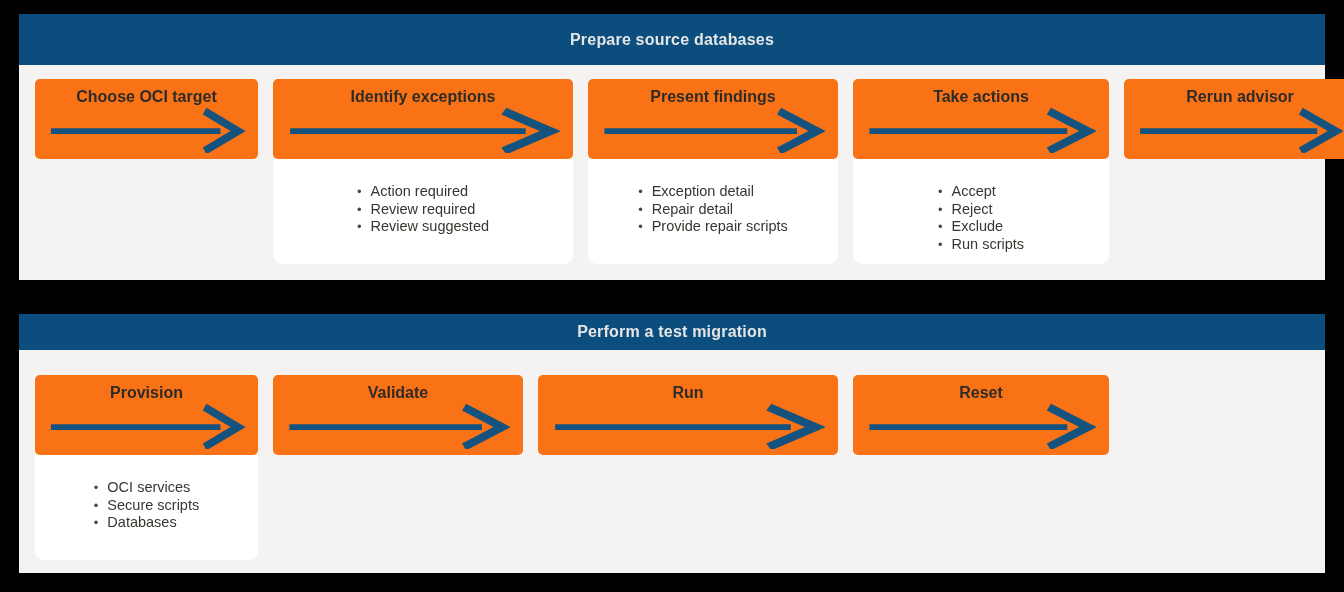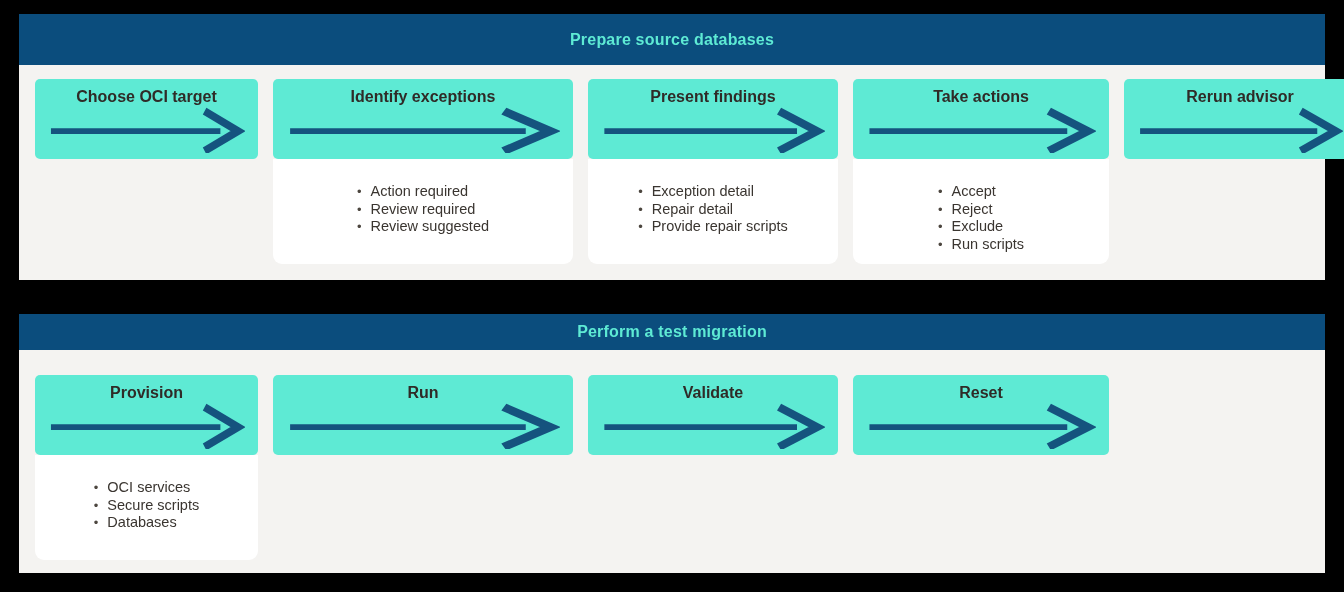--- a/index.html
+++ b/index.html
@@ -11,40 +11,40 @@
     overflow:hidden;
   }
   .panel{
     position:absolute;left:19px;width:1306px;
     background:#f4f3f1;
   }
   .panel-1{top:14px;height:266px;}
   .panel-2{top:314px;height:259px;}
   .panel-header{
     background:#0b4d7d;
-    color:#5eead4;
+    color:#e5e5e5;
     display:flex;align-items:center;justify-content:center;
     font-weight:bold;font-size:16px;letter-spacing:.2px;
   }
   .panel-1 .panel-header{height:51px;}
   .panel-2 .panel-header{height:36px;}
   .steps-row{
     display:flex;gap:15px;
     padding:14px 18px 0 16px;
   }
   .panel-2 .steps-row{padding-top:25px;}
   .col{flex:0 0 auto;}
   .w1{width:223px;}
   .w2{width:300px;}
   .w3{width:250px;}
   .w4{width:256px;}
   .w5{width:232px;}
   .step-box{
     height:80px;
-    background:#5eead4;
+    background:#f97316;
     border-radius:5px;
     display:flex;flex-direction:column;align-items:center;
   }
   .step-title{
     margin-top:9px;
     font-size:16px;font-weight:bold;
     color:#2f2b27;
     white-space:nowrap;
   }
   svg.arrow{
@@ -204,33 +204,33 @@
               <span>Secure scripts</span>
             </div>
           <div class="bi">
               <span class="dot">•</span>
               <span>Databases</span>
             </div>
         </div>
       </div>
     </div>
 
+    <div class="col w3">
+      <div class="step-box">
+        <div class="step-title">Validate</div>
+        <svg class="arrow" viewBox="0 0 200 44" preserveAspectRatio="none" aria-hidden="true">
+          <line x1="3" y1="23" x2="175" y2="23" stroke="#15537e" stroke-width="5.5"></line>
+          <polyline points="159,4 193,23 159,42" fill="none" stroke="#15537e" stroke-width="7.5"></polyline>
+        </svg>
+      </div>
+    </div>
+
     <div class="col w2">
       <div class="step-box">
         <div class="step-title">Run</div>
-        <svg class="arrow" viewBox="0 0 200 44" preserveAspectRatio="none" aria-hidden="true">
-          <line x1="3" y1="23" x2="175" y2="23" stroke="#15537e" stroke-width="5.5"></line>
-          <polyline points="159,4 193,23 159,42" fill="none" stroke="#15537e" stroke-width="7.5"></polyline>
-        </svg>
-      </div>
-    </div>
-
-    <div class="col w3">
-      <div class="step-box">
-        <div class="step-title">Validate</div>
         <svg class="arrow" viewBox="0 0 200 44" preserveAspectRatio="none" aria-hidden="true">
           <line x1="3" y1="23" x2="175" y2="23" stroke="#15537e" stroke-width="5.5"></line>
           <polyline points="159,4 193,23 159,42" fill="none" stroke="#15537e" stroke-width="7.5"></polyline>
         </svg>
       </div>
     </div>
 
     <div class="col w4">
       <div class="step-box">
         <div class="step-title">Reset</div>

